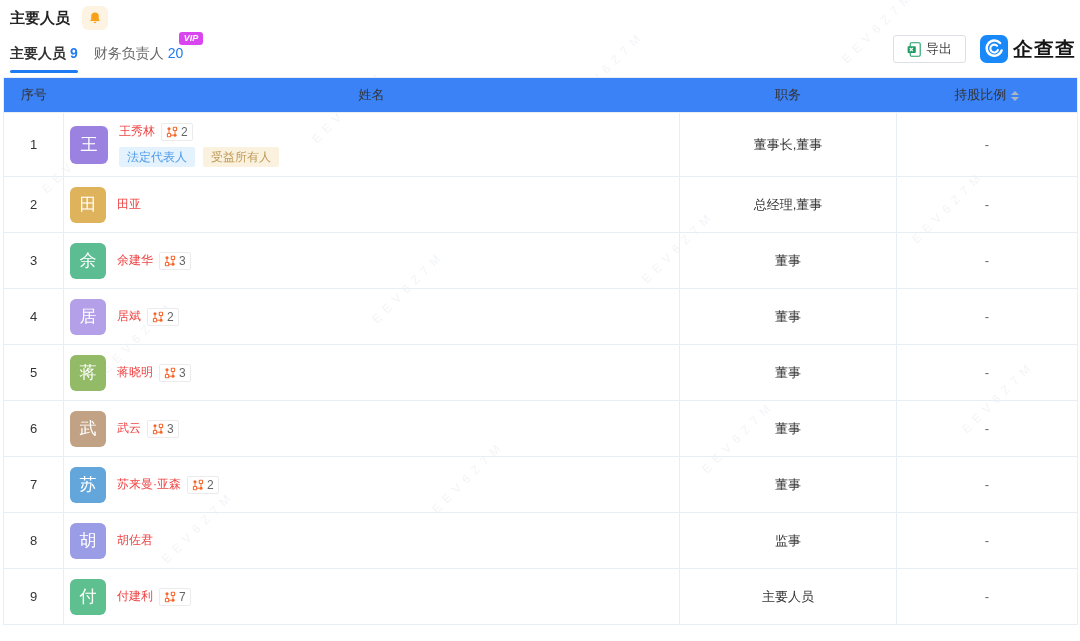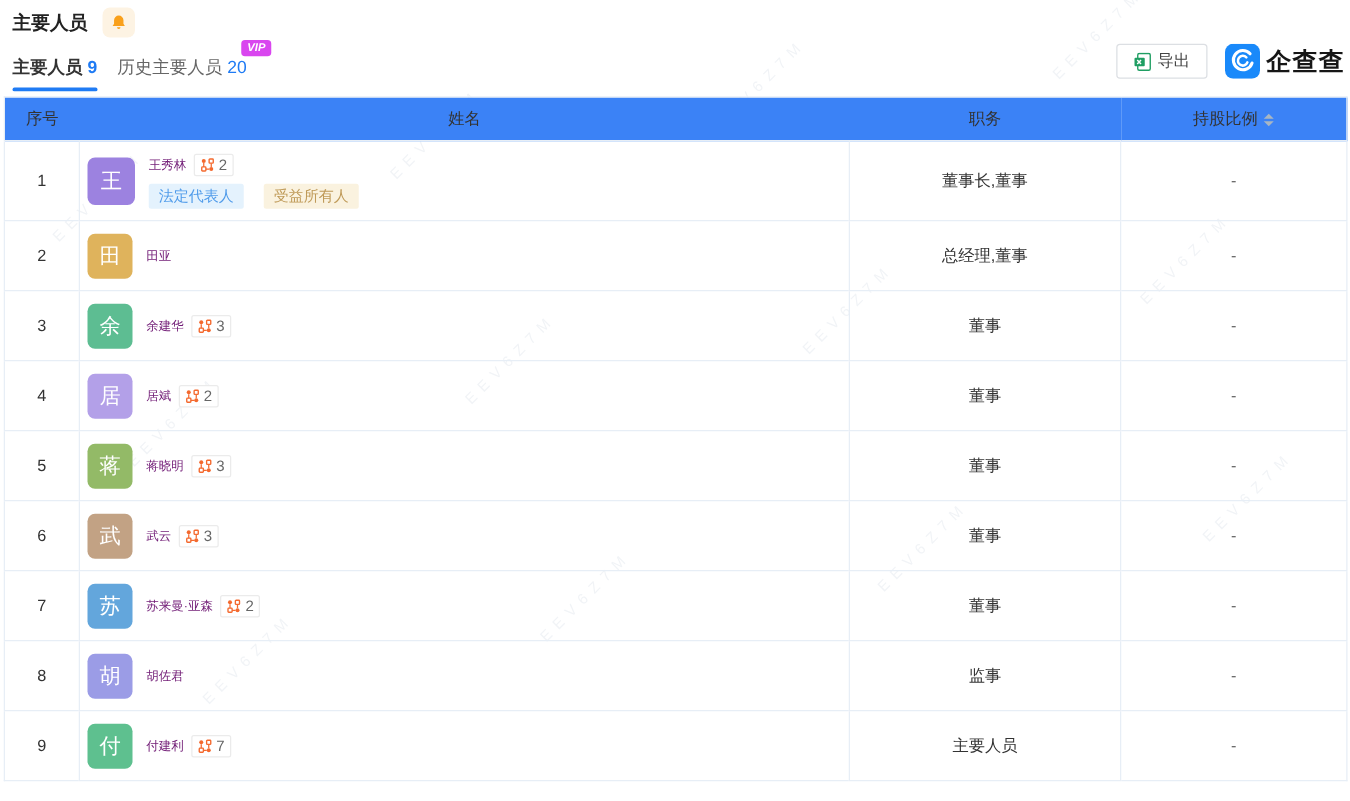--- a/index.html
+++ b/index.html
@@ -47,27 +47,27 @@
                vertical-align:middle; cursor:pointer; }
   .tri-up { width:0; height:0; border-left:4px solid transparent; border-right:4px solid transparent;
             border-bottom:4px solid #a9b6c3; }
   .tri-dn { width:0; height:0; border-left:4px solid transparent; border-right:4px solid transparent;
             border-top:4px solid #a9b6c3; }
 
   .name-cell { display:flex; align-items:center; text-align:left; padding-left:6px; }
   .avatar { flex:0 0 auto; width:36px; height:36px; border-radius:6px; color:#fff; font-size:17px;
             display:flex; align-items:center; justify-content:center; margin-right:11px; }
   .tall .avatar { width:38px; height:38px; }
-  .name-link { color:#701a75; font-size:10px; cursor:pointer; }
+  .name-link { color:#ef4444; font-size:12px; cursor:pointer; }
   .rel-badge { display:inline-flex; align-items:center; gap:3px; height:18px; padding:0 4px;
                margin-left:6px; background:#fff; border:1px solid #ebebeb; border-radius:2px;
                font-size:12px; color:#666; cursor:pointer; }
   .person-lines { display:flex; flex-direction:column; gap:6px; }
   .line1 { display:flex; align-items:center; }
-  .tag-line { display:flex; gap:16px;text-align:right; }
+  .tag-line { display:flex; gap:8px;text-align:right; }
   .tag { font-size:12px; padding:2px 8px; border-radius:2px; line-height:16px; }
   .tag-blue { background:#e4f2fd; color:#4f9bea; }
   .tag-tan  { background:#faf2df; color:#bf9a58; }
   .dash { color:#666; }
 </style>
 </head>
 <body>
 
 <div class="stage">
 
@@ -117,21 +117,21 @@
       </span>
       <span class="brand-text">企查查</span>
     </a>
   </div>
 
   <div class="tabs">
     <div class="tab active">
       <span>主要人员</span><span class="cnt">9</span>
     </div>
     <div class="tab">
-      <span>历史主要人员</span><span class="cnt">20</span>
+      <span>财务负责人</span><span class="cnt">20</span>
       <span class="vip-badge">VIP</span>
     </div>
   </div>
 
   <div class="table-wrap">
     <table>
       <colgroup>
           <col style="width:60px">
           <col style="width:616px">
           <col style="width:217px">

